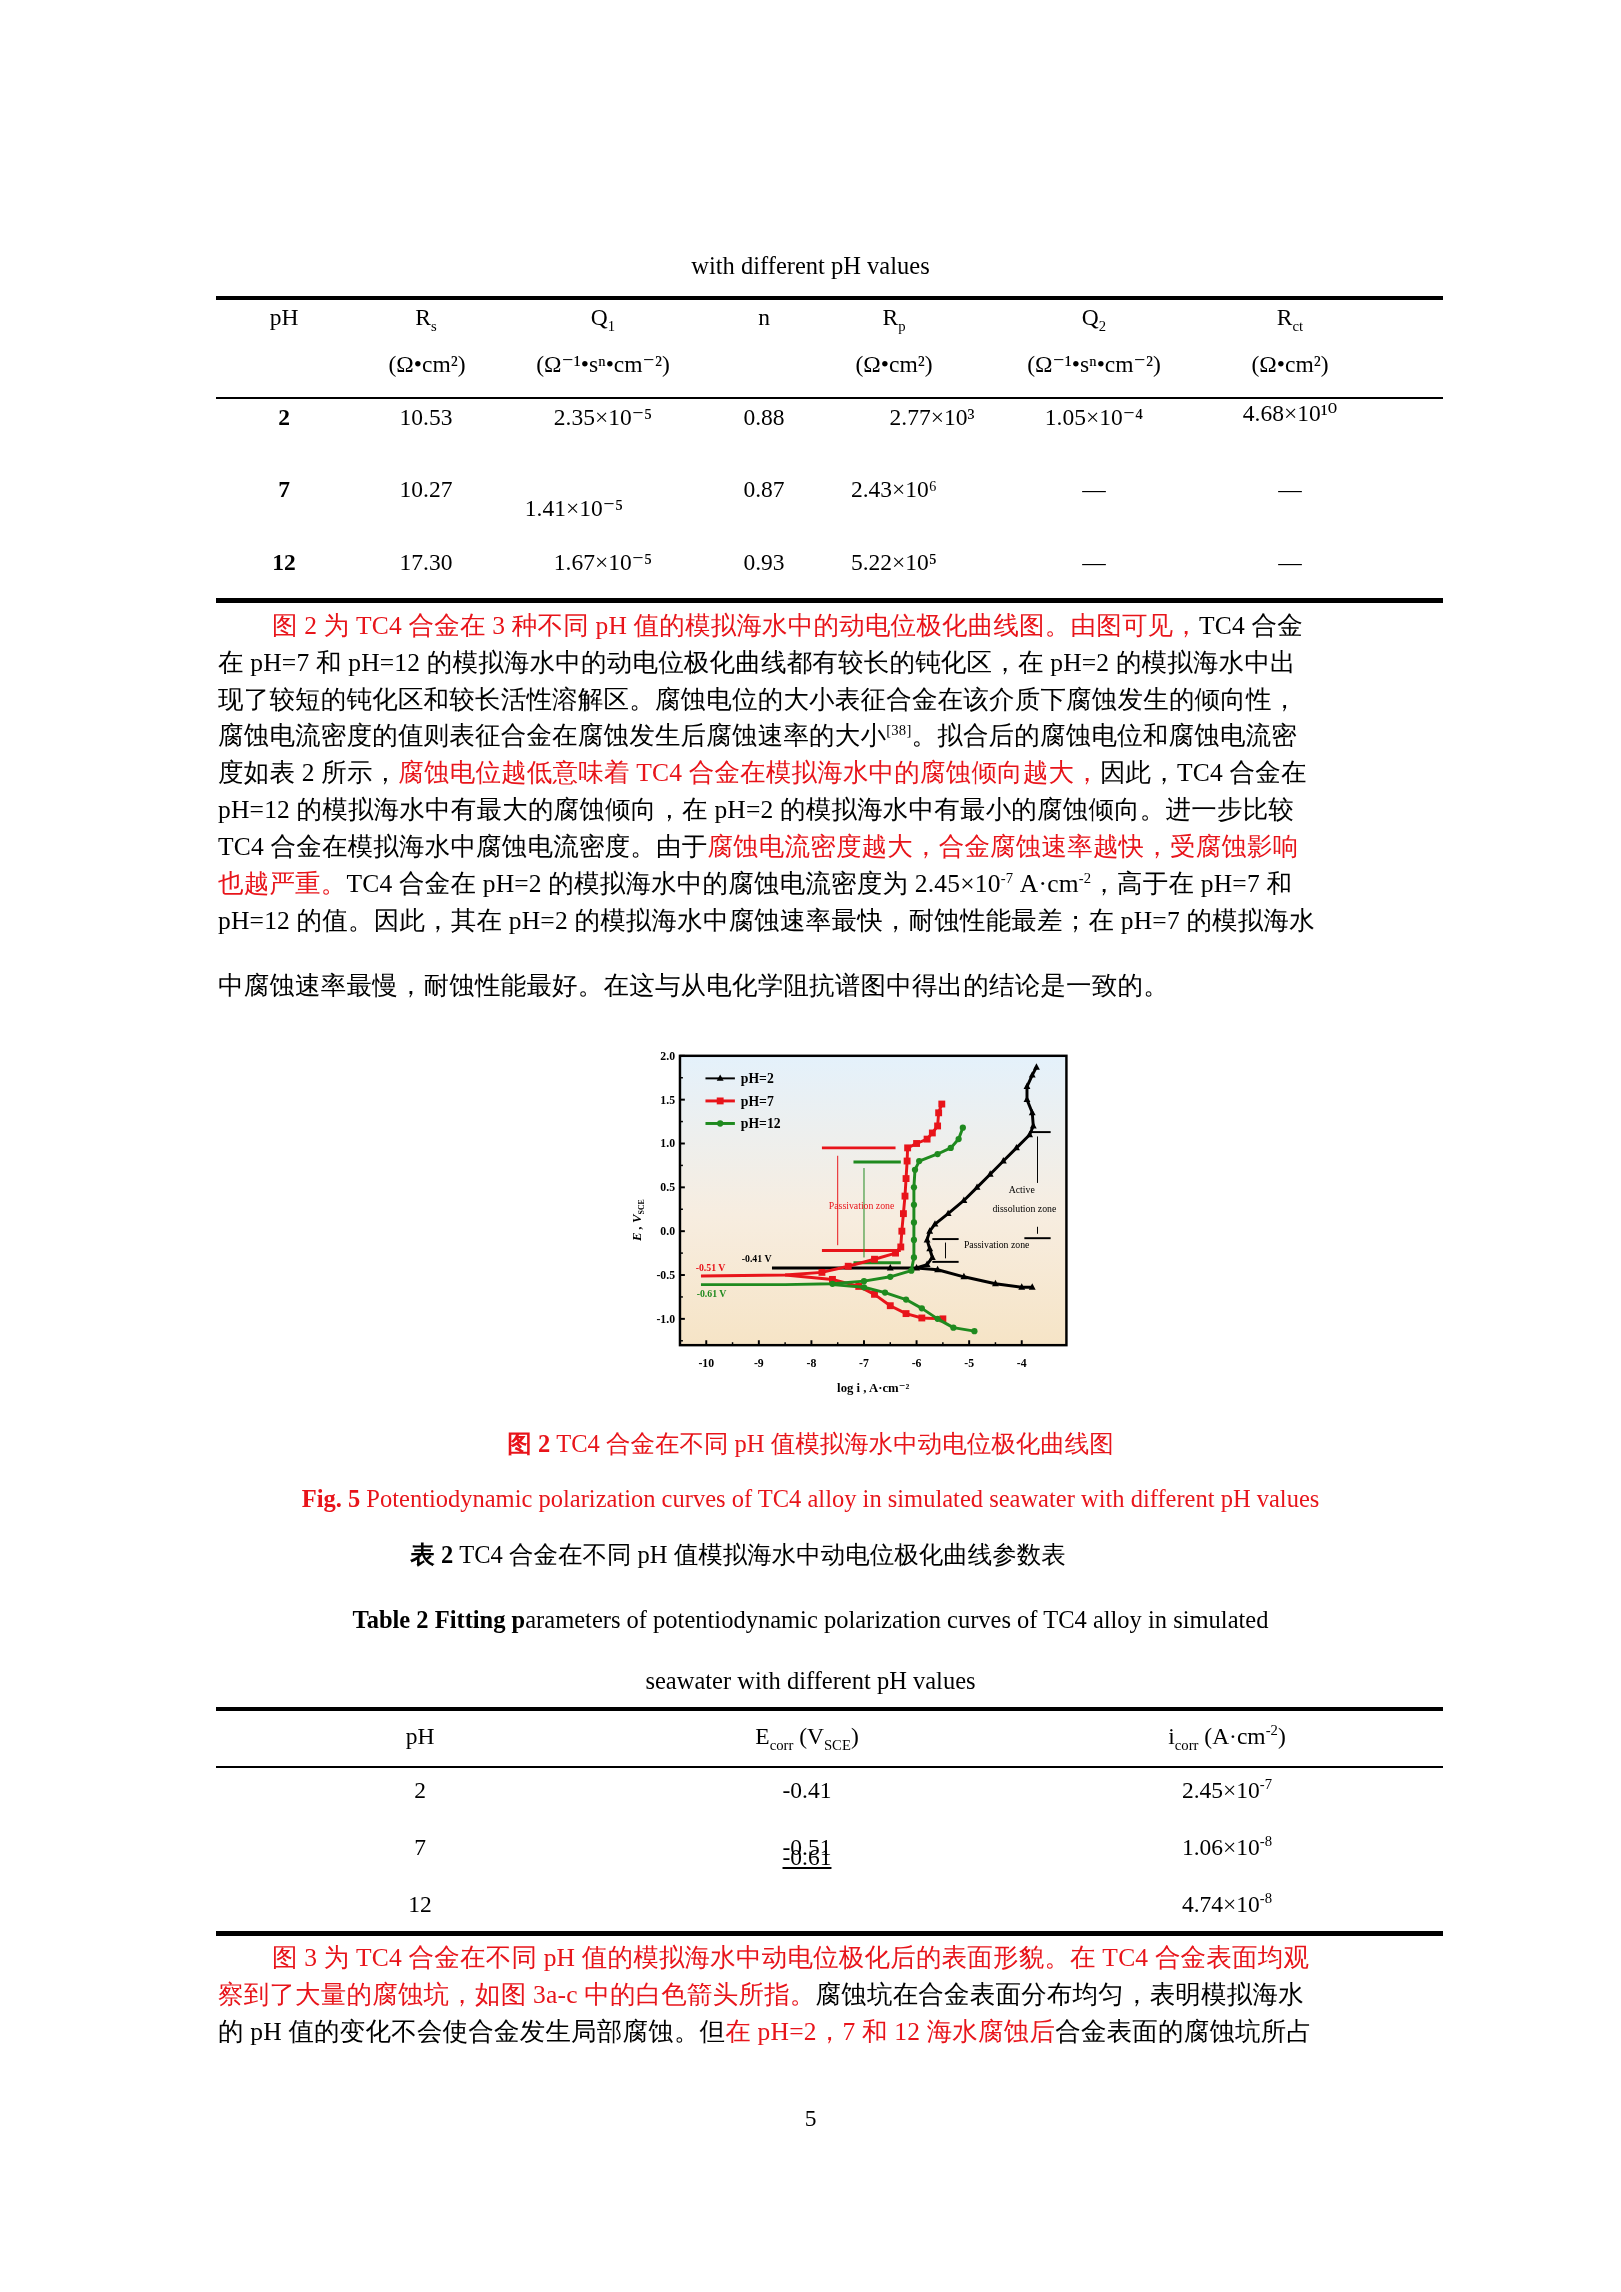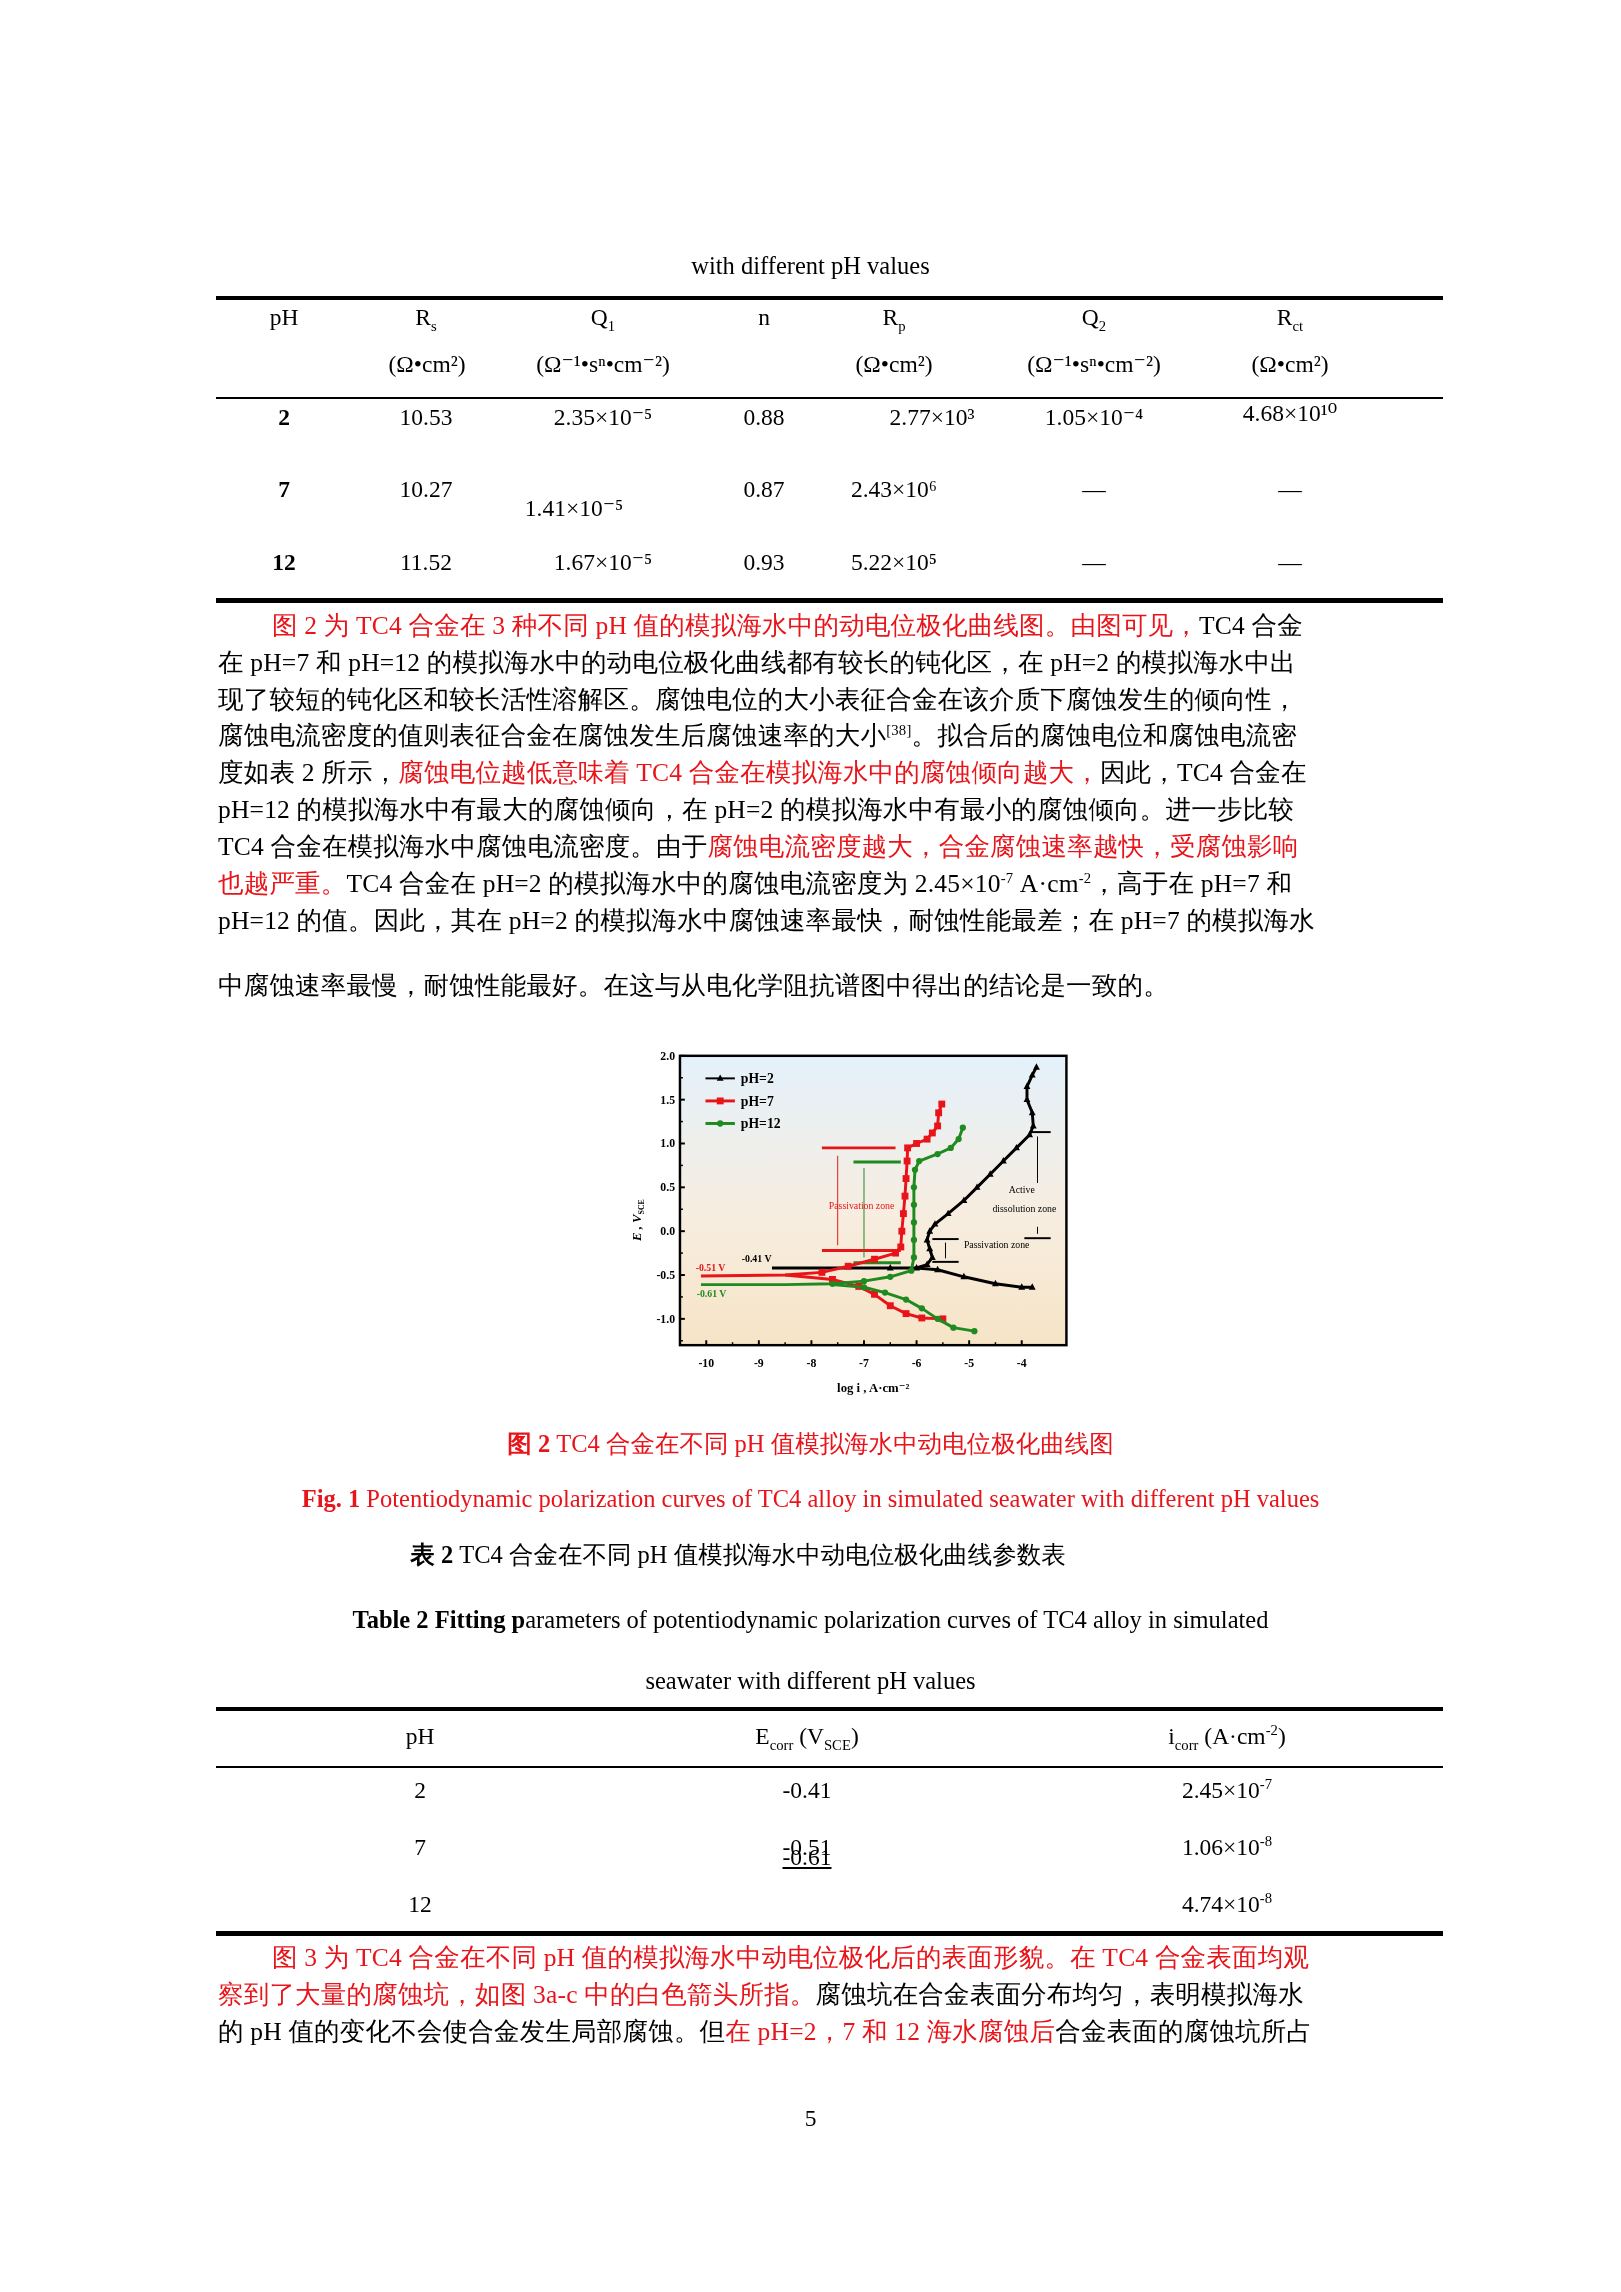--- a/index.html
+++ b/index.html
@@ -51,21 +51,21 @@
     <div class="t1-cell" style="left: 1006px; width: 176px; top: 404px;">1.05×10⁻⁴</div>
     <div class="t1-cell" style="left: 1202px; width: 176px; top: 400px;">4.68×10¹⁰</div>
     <div class="t1-cell bold" style="left: 196px; width: 176px; top: 476px;">7</div>
     <div class="t1-cell" style="left: 338px; width: 176px; top: 476px;">10.27</div>
     <div class="t1-cell" style="left: 486px; width: 176px; top: 476px; margin-top: 19px;">1.41×10⁻⁵</div>
     <div class="t1-cell" style="left: 676px; width: 176px; top: 476px;">0.87</div>
     <div class="t1-cell" style="left: 806px; width: 176px; top: 476px;">2.43×10⁶</div>
     <div class="t1-cell" style="left: 1006px; width: 176px; top: 476px;">—</div>
     <div class="t1-cell" style="left: 1202px; width: 176px; top: 476px;">—</div>
     <div class="t1-cell bold" style="left: 196px; width: 176px; top: 549px;">12</div>
-    <div class="t1-cell" style="left: 338px; width: 176px; top: 549px;">11.52</div>
+    <div class="t1-cell" style="left: 338px; width: 176px; top: 549px;">17.30</div>
     <div class="t1-cell" style="left: 515px; width: 176px; top: 549px;">1.67×10⁻⁵</div>
     <div class="t1-cell" style="left: 676px; width: 176px; top: 549px;">0.93</div>
     <div class="t1-cell" style="left: 806px; width: 176px; top: 549px;">5.22×10⁵</div>
     <div class="t1-cell" style="left: 1006px; width: 176px; top: 549px;">—</div>
     <div class="t1-cell" style="left: 1202px; width: 176px; top: 549px;">—</div>
   </div>
 
 <div id="para1">
     <div class="body-line" style="top: 611px; left: 272px;"><span class="red">图 2 为 TC4 合金在 3 种不同 pH 值的模拟海水中的动电位极化曲线图。由图可见，</span><span>TC4 合金</span></div>
     <div class="body-line" style="top: 648px;"><span>在 pH=7 和 pH=12 的模拟海水中的动电位极化曲线都有较长的钝化区，在 pH=2 的模拟海水中出</span></div>
@@ -254,21 +254,21 @@
       <line x1="720" x2="750" y1="1146" y2="1146" stroke="#1f8a1f" stroke-width="3"></line>
       <circle cx="735" cy="1146" r="3.2" fill="#1f8a1f"></circle>
       <text x="756" y="1151" font-size="14" font-weight="bold">pH=12</text>
     </g>
 </svg>
 
 <div class="abs center caption" style="left:0; width:1621px; top:1429px;">
   <span class="red bold">图 2</span><span class="red"> TC4 合金在不同 pH 值模拟海水中动电位极化曲线图</span>
 </div>
 <div class="abs center caption" style="left:0; width:1621px; top:1484px;">
-  <span class="red bold">Fig. 1</span><span class="red"> Potentiodynamic polarization curves of TC4 alloy in simulated seawater with different pH values</span>
+  <span class="red bold">Fig. 5</span><span class="red"> Potentiodynamic polarization curves of TC4 alloy in simulated seawater with different pH values</span>
 </div>
 <div class="abs center caption" style="left:0; width:1476px; top:1540px;">
   <span class="bold">表 2</span><span> TC4 合金在不同 pH 值模拟海水中动电位极化曲线参数表</span>
 </div>
 <div class="abs center caption" style="left:0; width:1621px; top:1605px;">
   <span class="bold">Table 2 Fitting p</span><span>arameters of potentiodynamic polarization curves of TC4 alloy in simulated</span>
 </div>
 <div class="abs center caption" style="left:0; width:1621px; top:1666px;">seawater with different pH values</div>
 
 <div class="rule" style="left:216px; width:1227px; top:1707px; height:3.9px;"></div>

